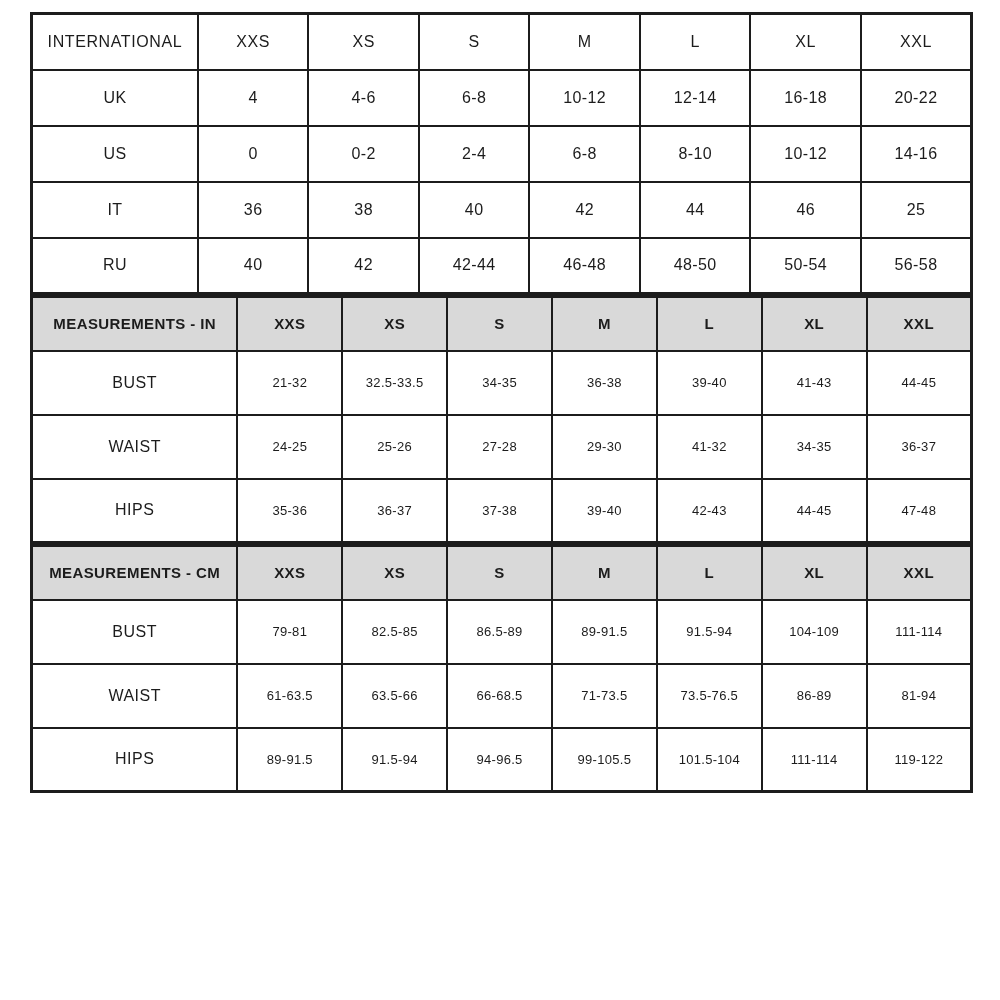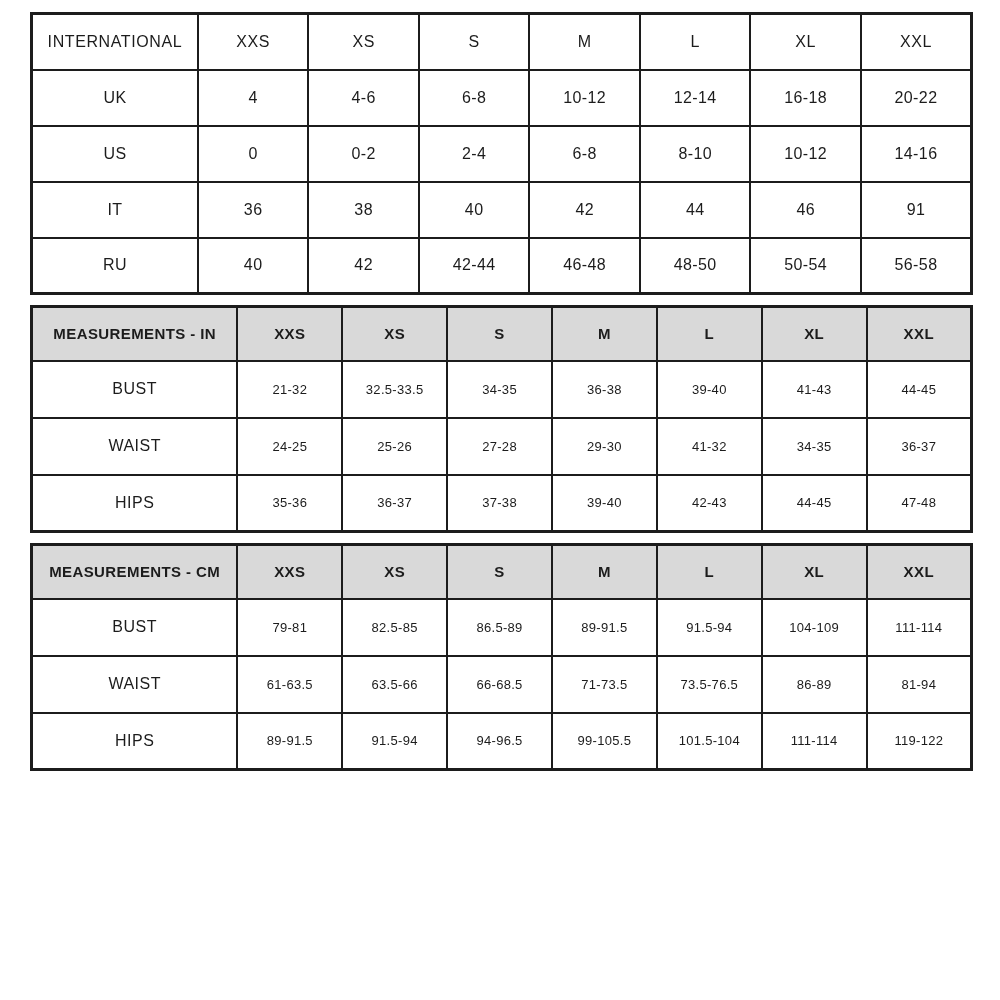--- a/index.html
+++ b/index.html
@@ -55,23 +55,23 @@
     font-size: 16px;
     font-weight: 400;
     letter-spacing: 0.6px;
   }
   .t1 .row-label, .t1 .t1-val {
     font-size: 16px;
     font-weight: 400;
     letter-spacing: 0.4px;
   }
   
-  .tm { margin-top: 10px; }
+  .tm { }
   .tm thead tr { height: 54px; }
-  .tm tbody tr { height: 57px; }
+  .tm tbody tr { height: 64px; }
   .tm .m-title, .tm .m-size {
     background: var(--header-bg);
     font-size: 15px;
     font-weight: 700;
     letter-spacing: 0.4px;
   }
   .tm .row-label {
     font-size: 16px;
     font-weight: 400;
     letter-spacing: 0.5px;
@@ -133,21 +133,21 @@
           <td class="t1-val">14-16</td>
         </tr>
         <tr>
           <td class="row-label">IT</td>
           <td class="t1-val">36</td>
           <td class="t1-val">38</td>
           <td class="t1-val">40</td>
           <td class="t1-val">42</td>
           <td class="t1-val">44</td>
           <td class="t1-val">46</td>
-          <td class="t1-val">91</td>
+          <td class="t1-val">25</td>
         </tr>
         <tr>
           <td class="row-label">RU</td>
           <td class="t1-val">40</td>
           <td class="t1-val">42</td>
           <td class="t1-val">42-44</td>
           <td class="t1-val">46-48</td>
           <td class="t1-val">48-50</td>
           <td class="t1-val">50-54</td>
           <td class="t1-val">56-58</td>

